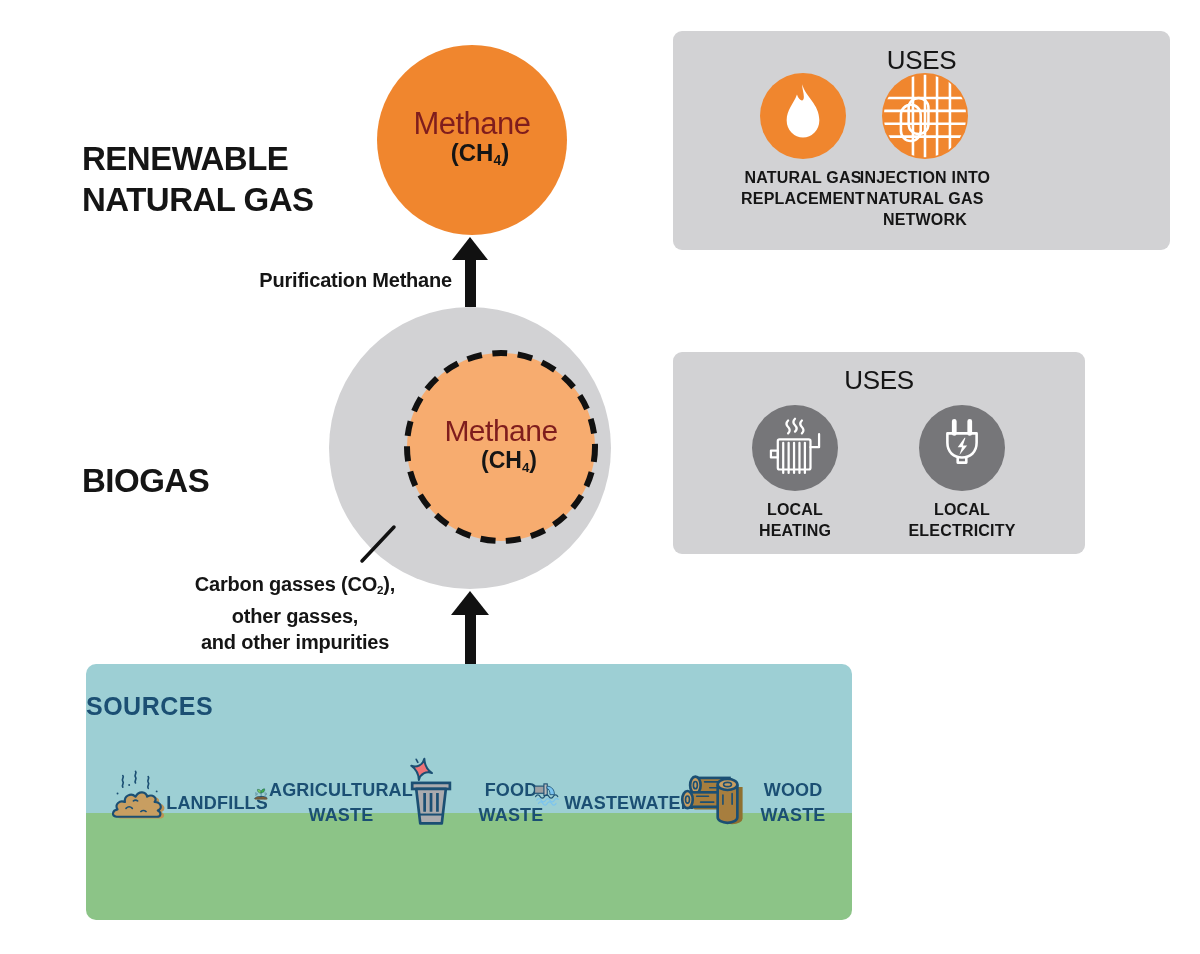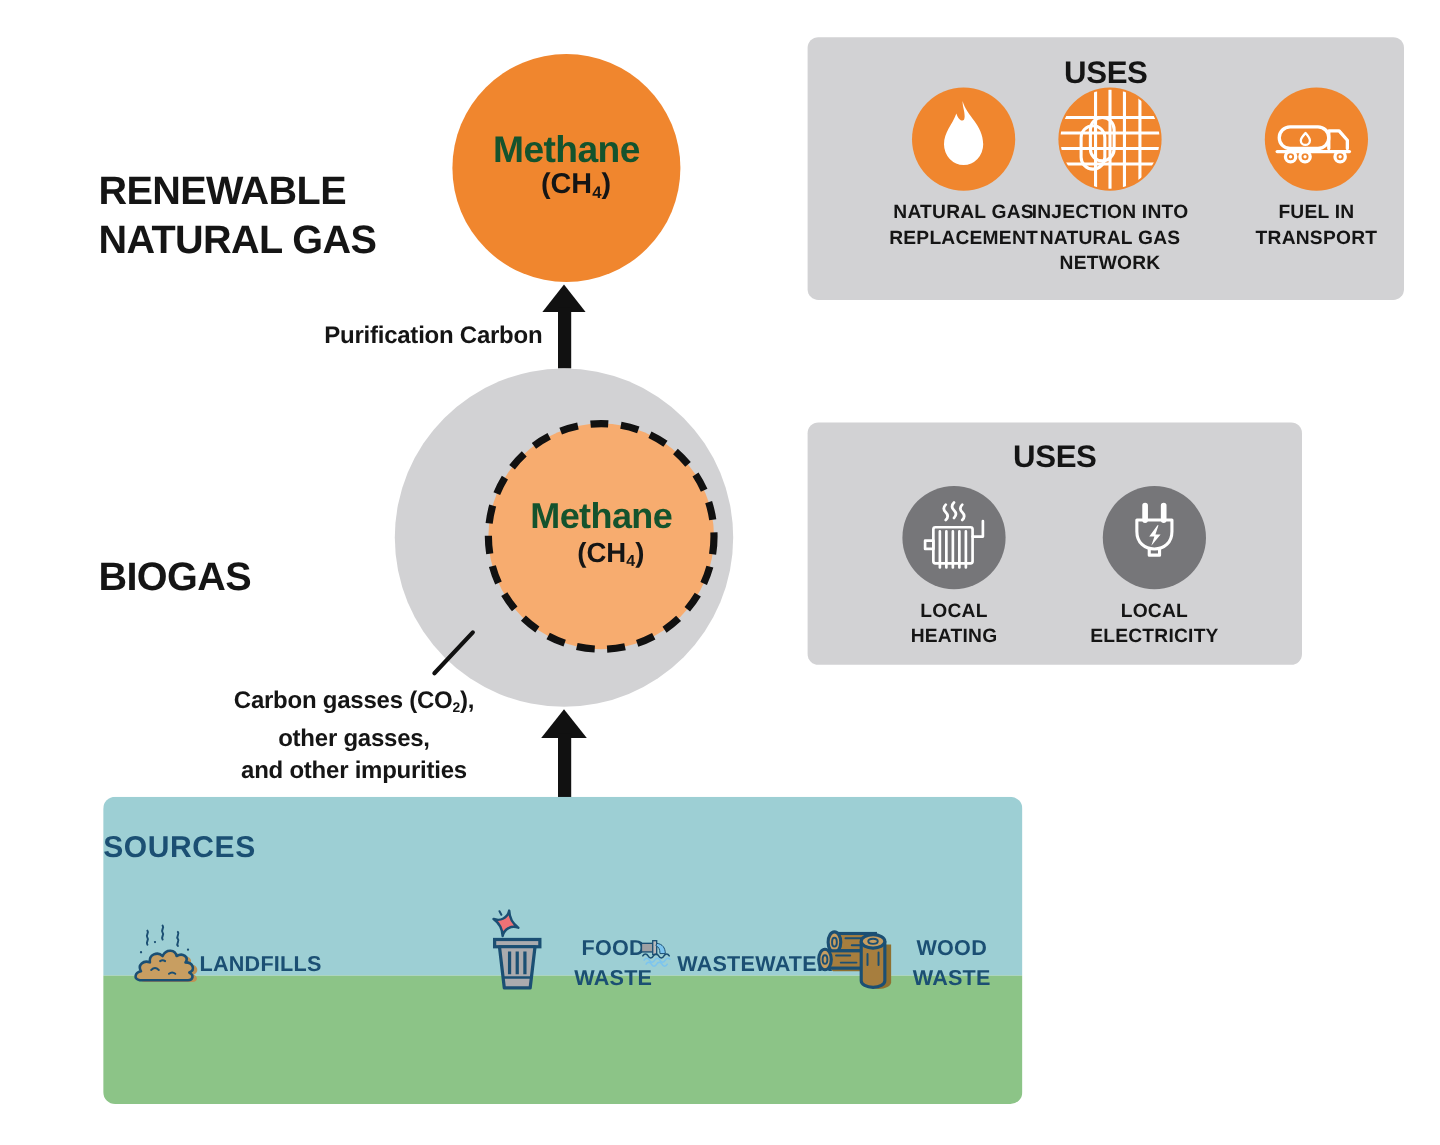--- a/index.html
+++ b/index.html
@@ -14,21 +14,21 @@
   .stage-label{
     font-weight:bold;color:#151515;font-size:33px;line-height:41px;
     letter-spacing:-0.5px;
   }
   .stage-rng{left:82px;top:106px;}
   .stage-biogas{left:82px;top:460px;}
 
   
   .circle{border-radius:50%;display:flex;flex-direction:column;align-items:center;justify-content:center;}
   .rng-circle{left:377px;top:45px;width:190px;height:190px;background:#F0862E;}
-  .methane-title{font-weight:bold;color:#14532d;font-size:31px;line-height:33px;letter-spacing:-0.5px;}
+  .methane-title{font-weight:normal;color:#7f1d1d;font-size:31px;line-height:33px;letter-spacing:-0.5px;}
   .methane-formula{font-weight:bold;color:#151515;font-size:24px;line-height:26px;margin-left:16px;}
   .methane-formula sub{font-size:0.58em;vertical-align:-0.28em;}
 
   .biogas-gray-circle{left:329px;top:307px;width:282px;height:282px;background:#D2D2D4;}
   .biogas-inner-wrap{left:401px;top:347px;width:200px;height:200px;}
   .biogas-inner-text{left:0;top:0;width:200px;height:200px;display:flex;flex-direction:column;align-items:center;justify-content:center;}
   .biogas-inner-text .methane-title{font-size:30px;}
   .biogas-inner-text .methane-formula{font-size:23px;}
 
   
@@ -37,21 +37,21 @@
 
   
   .purification-label{right:748px;top:269px;width:300px;text-align:right;font-weight:bold;font-size:20px;color:#151515;letter-spacing:-0.2px;}
   .biogas-note{left:145px;top:571px;width:300px;text-align:center;font-weight:bold;font-size:20px;line-height:26px;color:#151515;letter-spacing:-0.2px;}
   .biogas-note sub{font-size:0.58em;vertical-align:-0.28em;}
 
   
   .panel{background:#D2D2D4;border-radius:9px;}
   .panel-rng{left:673px;top:31px;width:497px;height:219px;}
   .panel-biogas{left:673px;top:352px;width:412px;height:202px;}
-  .panel-title{position:absolute;left:0;right:0;text-align:center;font-weight:bold;font-size:26px;color:#151515;letter-spacing:-0.3px;}
+  .panel-title{position:absolute;left:0;right:0;text-align:center;font-weight:normal;font-size:26px;color:#151515;letter-spacing:-0.3px;}
   .use-item{position:absolute;display:flex;flex-direction:column;align-items:center;}
   .icon-circle{width:86px;height:86px;border-radius:50%;display:flex;align-items:center;justify-content:center;}
   .icon-circle svg{width:86px;height:86px;display:block;}
   .icon-orange{background:#F0862E;}
   .icon-darkgray{background:#767679;}
   .use-label{margin-top:8px;text-align:center;font-weight:bold;font-size:16px;line-height:21px;color:#151515;letter-spacing:0.2px;}
 
   
   .sources-panel{left:86px;top:664px;width:766px;height:256px;border-radius:10px;overflow:hidden;}
   .sources-sky{position:absolute;left:0;top:0;width:100%;height:149px;background:#9DCFD4;}
@@ -70,21 +70,21 @@
 NATURAL GAS</div>
   <div class="abs stage-label stage-biogas">BIOGAS</div>
 
   <div class="abs circle rng-circle">
     <div class="methane-title">Methane</div>
     <div class="methane-formula"><span>(CH</span><sub>4</sub><span>)</span></div>
   </div>
 
   <div class="abs arrow-head" style="left:452px;top:237px;"></div>
   <div class="abs arrow-stem" style="left:465px;top:256px;height:51px;"></div>
-  <div class="abs purification-label">Purification Carbon</div>
+  <div class="abs purification-label">Purification Methane</div>
 
   <div class="abs circle biogas-gray-circle"></div>
   <div class="abs biogas-inner-wrap">
     <svg width="200" height="200" viewBox="0 0 200 200">
       <circle cx="100" cy="100" r="94" fill="#F7AC6F" stroke="#111111" stroke-width="6" stroke-dasharray="15 10.5"></circle>
     </svg>
     <div class="abs biogas-inner-text">
       <div class="methane-title">Methane</div>
       <div class="methane-formula"><span>(CH</span><sub>4</sub><span>)</span></div>
     </div>
@@ -126,40 +126,20 @@
             <path d="M0 29H100M0 44H100M0 59H100M0 74H100"></path>
             <rect x="31" y="29" width="23" height="42" rx="11.5"></rect>
             <rect x="22" y="37" width="23" height="42" rx="11.5"></rect>
           </g>
         </svg>
       </div>
       <div class="use-label preline">INJECTION INTO
 NATURAL GAS
 NETWORK</div>
     </div>
-    <div class="use-item" style="left:338px;top:42px;width:172px;">
-      <div class="icon-circle icon-orange">
-        <svg viewBox="0 0 100 100">
-          <g fill="none" stroke="#ffffff" stroke-width="3.2" stroke-linecap="round" stroke-linejoin="round">
-            <rect x="14" y="38" width="48" height="21" rx="10.5"></rect>
-            <path d="M39.5 44c2.6 3.1 4.2 5 4.2 7.2a4.4 4.4 0 1 1-8.8 0c0-2.2 1.8-4.1 4.6-7.2z" stroke-width="2.2"></path>
-            <path d="M62 59V42h10l8 9v8"></path>
-            <path d="M12 62h70"></path>
-            <circle cx="25" cy="67" r="5"></circle>
-            <circle cx="39" cy="67" r="5"></circle>
-            <circle cx="73" cy="67" r="5"></circle>
-          </g>
-          <circle cx="25" cy="67" r="1.6" fill="#ffffff"></circle>
-          <circle cx="39" cy="67" r="1.6" fill="#ffffff"></circle>
-          <circle cx="73" cy="67" r="1.6" fill="#ffffff"></circle>
-        </svg>
-      </div>
-      <div class="use-label preline">FUEL IN
-TRANSPORT</div>
-    </div>
   </div>
 
   <div class="abs panel panel-biogas">
     <div class="panel-title" style="top:13px;">USES</div>
     <div class="use-item" style="left:36px;top:53px;width:172px;">
       <div class="icon-circle icon-darkgray">
         <svg viewBox="0 0 100 100">
           <g fill="none" stroke="#ffffff" stroke-width="2.6" stroke-linecap="round" stroke-linejoin="round">
             <path d="M42 18c-2.5 2.5-2.5 5 0 7.5s2.5 5 0 7.5"></path>
             <path d="M50 16c-2.5 2.5-2.5 5 0 7.5s2.5 5 0 7.5"></path>
@@ -201,20 +181,32 @@
         <path d="M16 100C6 98 8 88 18 86 12 76 22 68 32 72 30 60 44 54 52 62 58 50 72 52 74 62 84 56 94 64 88 72 100 72 104 84 94 88 102 92 100 100 92 100Z" fill="#C89E61" stroke="#1B4F73" stroke-width="4" stroke-linejoin="round"></path>
         <path d="M34 84q6-6 12 0M62 90q5-4 10 0M48 70q4-3 8 0" stroke="#1B4F73" stroke-width="3" fill="none" stroke-linecap="round"></path>
         <path d="M28 22c3.5 4-3.5 7 0 11s-3.5 7 0 11M52 14c3.5 4-3.5 7 0 11s-3.5 7 0 11M76 24c3.5 4-3.5 7 0 11s-3.5 7 0 11" stroke="#1B4F73" stroke-width="3.2" fill="none" stroke-linecap="round"></path>
         <circle cx="18" cy="56" r="1.8" fill="#1B4F73"></circle>
         <circle cx="92" cy="52" r="1.8" fill="#1B4F73"></circle>
         <circle cx="40" cy="40" r="1.8" fill="#1B4F73"></circle>
       </svg>
       <div class="source-label preline">LANDFILLS</div>
     </div>
 
+    <div class="source-item" style="left:167px;">
+      <svg viewBox="0 0 110 110">
+        <rect x="12" y="92" width="88" height="9" rx="4.5" fill="#C89E61"></rect>
+        <path d="M18 97C8 97 8 88 20 86 26 80 40 78 48 82 58 76 72 78 78 83 92 80 100 88 96 92 100 94 97 97 90 97Z" fill="#8A5D2E" stroke="#1B4F73" stroke-width="4" stroke-linejoin="round"></path>
+        <path d="M56 84V56" stroke="#1B4F73" stroke-width="3.5" stroke-linecap="round"></path>
+        <path d="M56 56C38 56 28 44 31 30c16-2 27 10 25 26z" fill="#7CCB61" stroke="#175B54" stroke-width="3.5" stroke-linejoin="round"></path>
+        <path d="M56 54c-2-16 8-28 24-28 4 16-8 28-24 28z" fill="#3FAE49" stroke="#175B54" stroke-width="3.5" stroke-linejoin="round"></path>
+        <path d="M20 52c3.5 4-3.5 7 0 11s-3.5 7 0 11M28 56c3.5 4-3.5 7 0 11M84 52c3.5 4-3.5 7 0 11s-3.5 7 0 11M92 56c3.5 4-3.5 7 0 11" stroke="#1B4F73" stroke-width="3" fill="none" stroke-linecap="round"></path>
+      </svg>
+      <div class="source-label preline">AGRICULTURAL
+WASTE</div>
+    </div>
 
     <div class="source-item" style="left:308px;">
       <svg viewBox="0 0 110 110">
         <g transform="translate(41,20) rotate(-28)">
           <path d="M-11-12C-5-5 5-5 11-12 7-4 7 4 11 12 5 5-5 5-11 12-7 4-7-4-11-12Z" fill="#EE7276" stroke="#1B4F73" stroke-width="3" stroke-linejoin="round"></path>
           <path d="M0-12v-5" stroke="#1B4F73" stroke-width="2.5" stroke-linecap="round"></path>
         </g>
         <rect x="27" y="40" width="56" height="9" fill="#ABABAE" stroke="#1B4F73" stroke-width="4"></rect>
         <path d="M33 49h44l-6 51H39Z" fill="#ABABAE" stroke="#1B4F73" stroke-width="4" stroke-linejoin="round"></path>
         <path d="M45.5 55v28M55 55v28M64.5 55v28" stroke="#1B4F73" stroke-width="4"></path>

